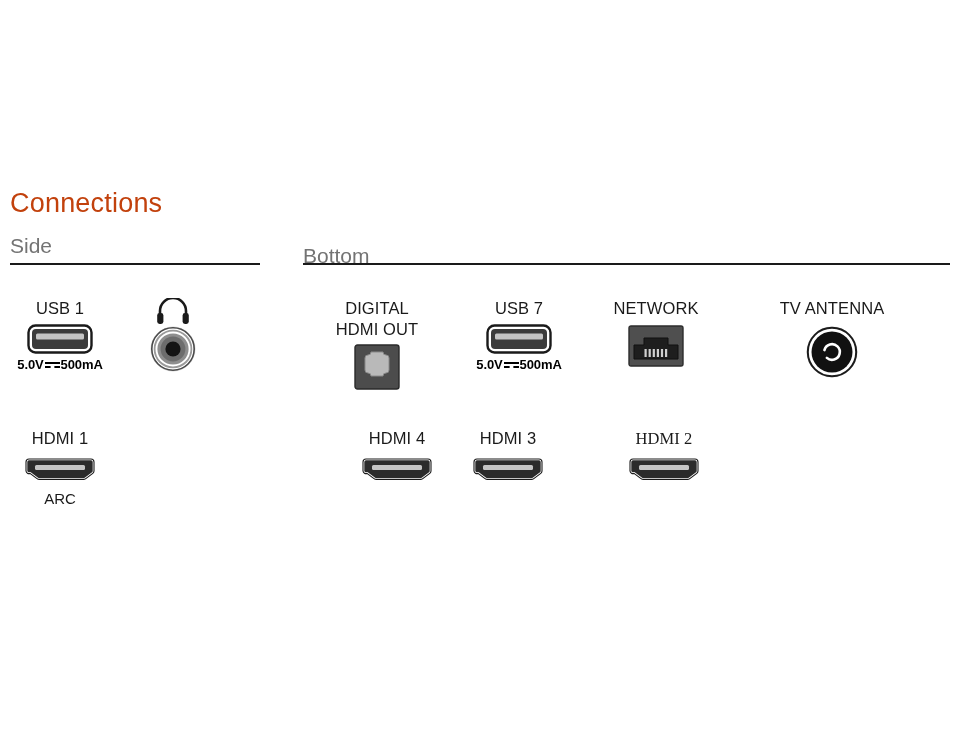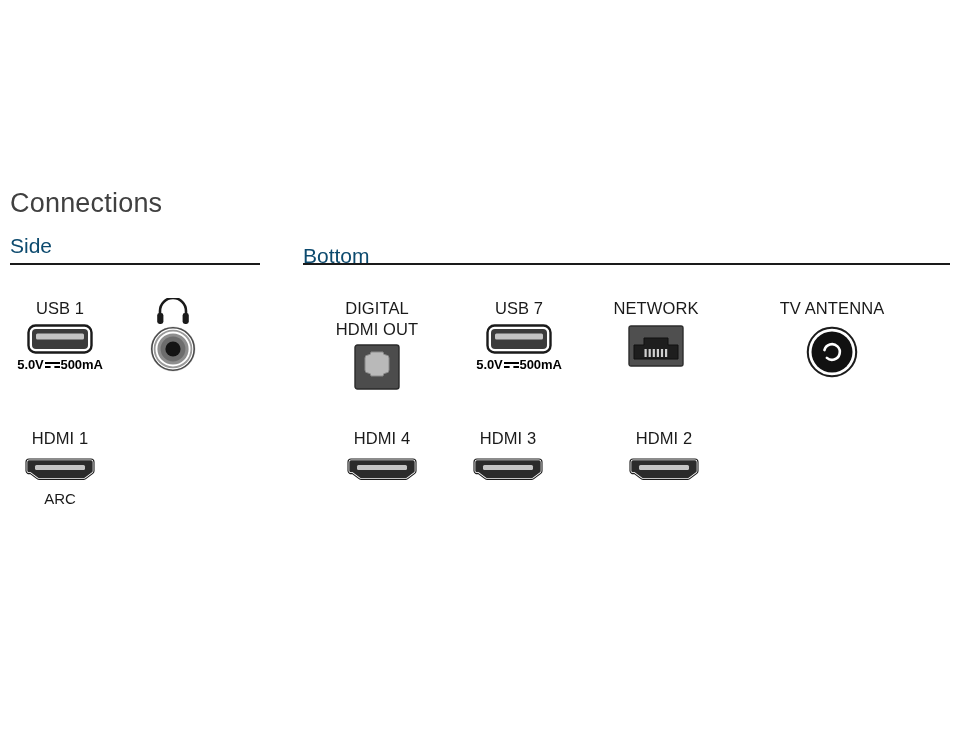--- a/index.html
+++ b/index.html
@@ -16,29 +16,29 @@
     overflow: hidden;
   }
 
   .page-title {
     position: absolute;
     left: 10px;
     top: 188px;
     font-size: 27px;
     font-weight: 300;
     letter-spacing: 0.2px;
-    color: #404040;
+    color: #c2410c;
     white-space: nowrap;
   }
 
   .section-head {
     position: absolute;
     font-size: 21px;
     font-weight: 300;
-    color: #0c4a6e;
+    color: #737373;
     white-space: nowrap;
   }
   .section-head.side   { left: 10px;  top: 234px; }
   .section-head.bottom { left: 303px; top: 244px; }
 
   .rule {
     position: absolute;
     height: 2px;
     background: #1a1a1a;
     top: 263px;
@@ -221,21 +221,21 @@
   <div class="art" style="margin-top:7px;">
     <svg width="52" height="52" viewBox="0 0 52 52" aria-hidden="true">
       <circle cx="26" cy="26" r="25" fill="#ffffff" stroke="#e0e0e0" stroke-width="1"></circle>
       <circle cx="26" cy="26" r="24.2" fill="none" stroke="#1b1b1b" stroke-width="2"></circle>
       <circle cx="26" cy="26" r="20.5" fill="#111111"></circle>
       <path d="M26 18.2 a7.8 7.8 0 1 1 -0.01 0" fill="none" stroke="#ffffff" stroke-width="2.6" stroke-dasharray="40 9" stroke-linecap="round" transform="rotate(-76 26 26)"></path>
     </svg>
   </div>
 </div>
 
-<div class="port row-bot-hdmi" style="left:382px;">
+<div class="port row-bot-hdmi" style="left:397px;">
   <div class="label">HDMI 4</div>
   <div class="art" style="margin-top:6px;">
     <svg width="70" height="30" viewBox="0 0 70 30" aria-hidden="true">
       <path d="M4 4 h62 a3 3 0 0 1 3 3 v9 a3 3 0 0 1 -1.2 2.4 l-7 5.2 a4 4 0 0 1 -2.4 0.8 h-44 a4 4 0 0 1 -2.4 -0.8 l-7 -5.2 A3 3 0 0 1 1 16 v-9 a3 3 0 0 1 3 -3 z" fill="#2b2b2b" stroke="#ffffff" stroke-width="2.6" stroke-linejoin="round"></path>
       <path d="M4 4 h62 a3 3 0 0 1 3 3 v9 a3 3 0 0 1 -1.2 2.4 l-7 5.2 a4 4 0 0 1 -2.4 0.8 h-44 a4 4 0 0 1 -2.4 -0.8 l-7 -5.2 A3 3 0 0 1 1 16 v-9 a3 3 0 0 1 3 -3 z" fill="none" stroke="#1a1a1a" stroke-width="1.1" stroke-linejoin="round"></path>
       <rect x="10" y="10" width="50" height="5" rx="1.5" fill="#c4c4c4"></rect>
     </svg>
   </div>
 </div>
 
@@ -243,21 +243,21 @@
   <div class="label">HDMI 3</div>
   <div class="art" style="margin-top:6px;">
     <svg width="70" height="30" viewBox="0 0 70 30" aria-hidden="true">
       <path d="M4 4 h62 a3 3 0 0 1 3 3 v9 a3 3 0 0 1 -1.2 2.4 l-7 5.2 a4 4 0 0 1 -2.4 0.8 h-44 a4 4 0 0 1 -2.4 -0.8 l-7 -5.2 A3 3 0 0 1 1 16 v-9 a3 3 0 0 1 3 -3 z" fill="#2b2b2b" stroke="#ffffff" stroke-width="2.6" stroke-linejoin="round"></path>
       <path d="M4 4 h62 a3 3 0 0 1 3 3 v9 a3 3 0 0 1 -1.2 2.4 l-7 5.2 a4 4 0 0 1 -2.4 0.8 h-44 a4 4 0 0 1 -2.4 -0.8 l-7 -5.2 A3 3 0 0 1 1 16 v-9 a3 3 0 0 1 3 -3 z" fill="none" stroke="#1a1a1a" stroke-width="1.1" stroke-linejoin="round"></path>
       <rect x="10" y="10" width="50" height="5" rx="1.5" fill="#c4c4c4"></rect>
     </svg>
   </div>
 </div>
 
-<div class="port row-bot-hdmi" style="left:664px;">
+<div class="port row-bot-hdmi" style="left:664px;font-family:Liberation Serif, serif;">
   <div class="label">HDMI 2</div>
   <div class="art" style="margin-top:6px;">
     <svg width="70" height="30" viewBox="0 0 70 30" aria-hidden="true">
       <path d="M4 4 h62 a3 3 0 0 1 3 3 v9 a3 3 0 0 1 -1.2 2.4 l-7 5.2 a4 4 0 0 1 -2.4 0.8 h-44 a4 4 0 0 1 -2.4 -0.8 l-7 -5.2 A3 3 0 0 1 1 16 v-9 a3 3 0 0 1 3 -3 z" fill="#2b2b2b" stroke="#ffffff" stroke-width="2.6" stroke-linejoin="round"></path>
       <path d="M4 4 h62 a3 3 0 0 1 3 3 v9 a3 3 0 0 1 -1.2 2.4 l-7 5.2 a4 4 0 0 1 -2.4 0.8 h-44 a4 4 0 0 1 -2.4 -0.8 l-7 -5.2 A3 3 0 0 1 1 16 v-9 a3 3 0 0 1 3 -3 z" fill="none" stroke="#1a1a1a" stroke-width="1.1" stroke-linejoin="round"></path>
       <rect x="10" y="10" width="50" height="5" rx="1.5" fill="#c4c4c4"></rect>
     </svg>
   </div>
 </div>
 

